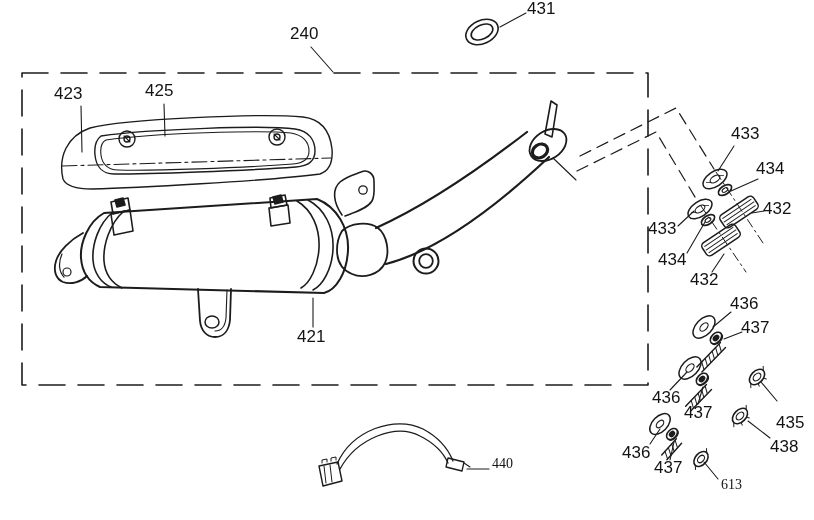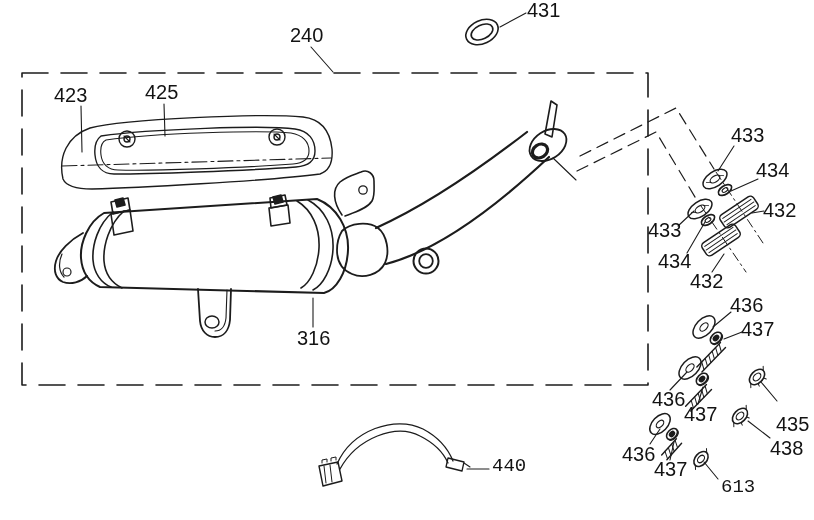--- a/index.html
+++ b/index.html
@@ -1,20 +1,20 @@
 <!DOCTYPE html>
 <html><head>
 <meta charset="utf-8">
 <style>
   html,body{margin:0;padding:0;background:#fff;}
   .stage{position:relative;width:814px;height:520px;background:#fff;
          font-family:"Liberation Sans",sans-serif;overflow:hidden;}
   .stage svg{position:absolute;left:0;top:0;}
-  .lbl{position:absolute;font-size:20px;line-height:1;color:#131313;white-space:nowrap;}
-  .lbl.serif{font-family:Liberation Mono, monospace;font-size:19px;}
+  .lbl{position:absolute;font-size:17px;line-height:1;color:#131313;white-space:nowrap;}
+  .lbl.serif{font-family:Liberation Serif, serif;font-size:14px;}
 </style>
 </head>
 <body>
 
 <div class="stage">
 
 <svg width="814" height="520" viewBox="0 0 814 520">
   <g fill="none" stroke="#1c1c1c" stroke-linecap="round" stroke-linejoin="round">
 
     <g>
@@ -222,21 +222,21 @@
       <path d="M 718 479 L 704 462"></path>
       <path d="M 467 469 L 489 469"></path>
     </g>
   </g>
 </svg>
 
   <div class="lbl" style="left:290px;top:25px">240</div>
   <div class="lbl" style="left:527px;top:0px">431</div>
   <div class="lbl" style="left:54px;top:85px">423</div>
   <div class="lbl" style="left:145px;top:82px">425</div>
-  <div class="lbl" style="left:297px;top:328px">316</div>
+  <div class="lbl" style="left:297px;top:328px">421</div>
   <div class="lbl" style="left:731px;top:125px">433</div>
   <div class="lbl" style="left:756px;top:160px">434</div>
   <div class="lbl" style="left:763px;top:200px">432</div>
   <div class="lbl" style="left:648px;top:220px">433</div>
   <div class="lbl" style="left:658px;top:251px">434</div>
   <div class="lbl" style="left:690px;top:271px">432</div>
   <div class="lbl" style="left:730px;top:295px">436</div>
   <div class="lbl" style="left:741px;top:319px">437</div>
   <div class="lbl" style="left:776px;top:414px">435</div>
   <div class="lbl" style="left:652px;top:389px">436</div>

